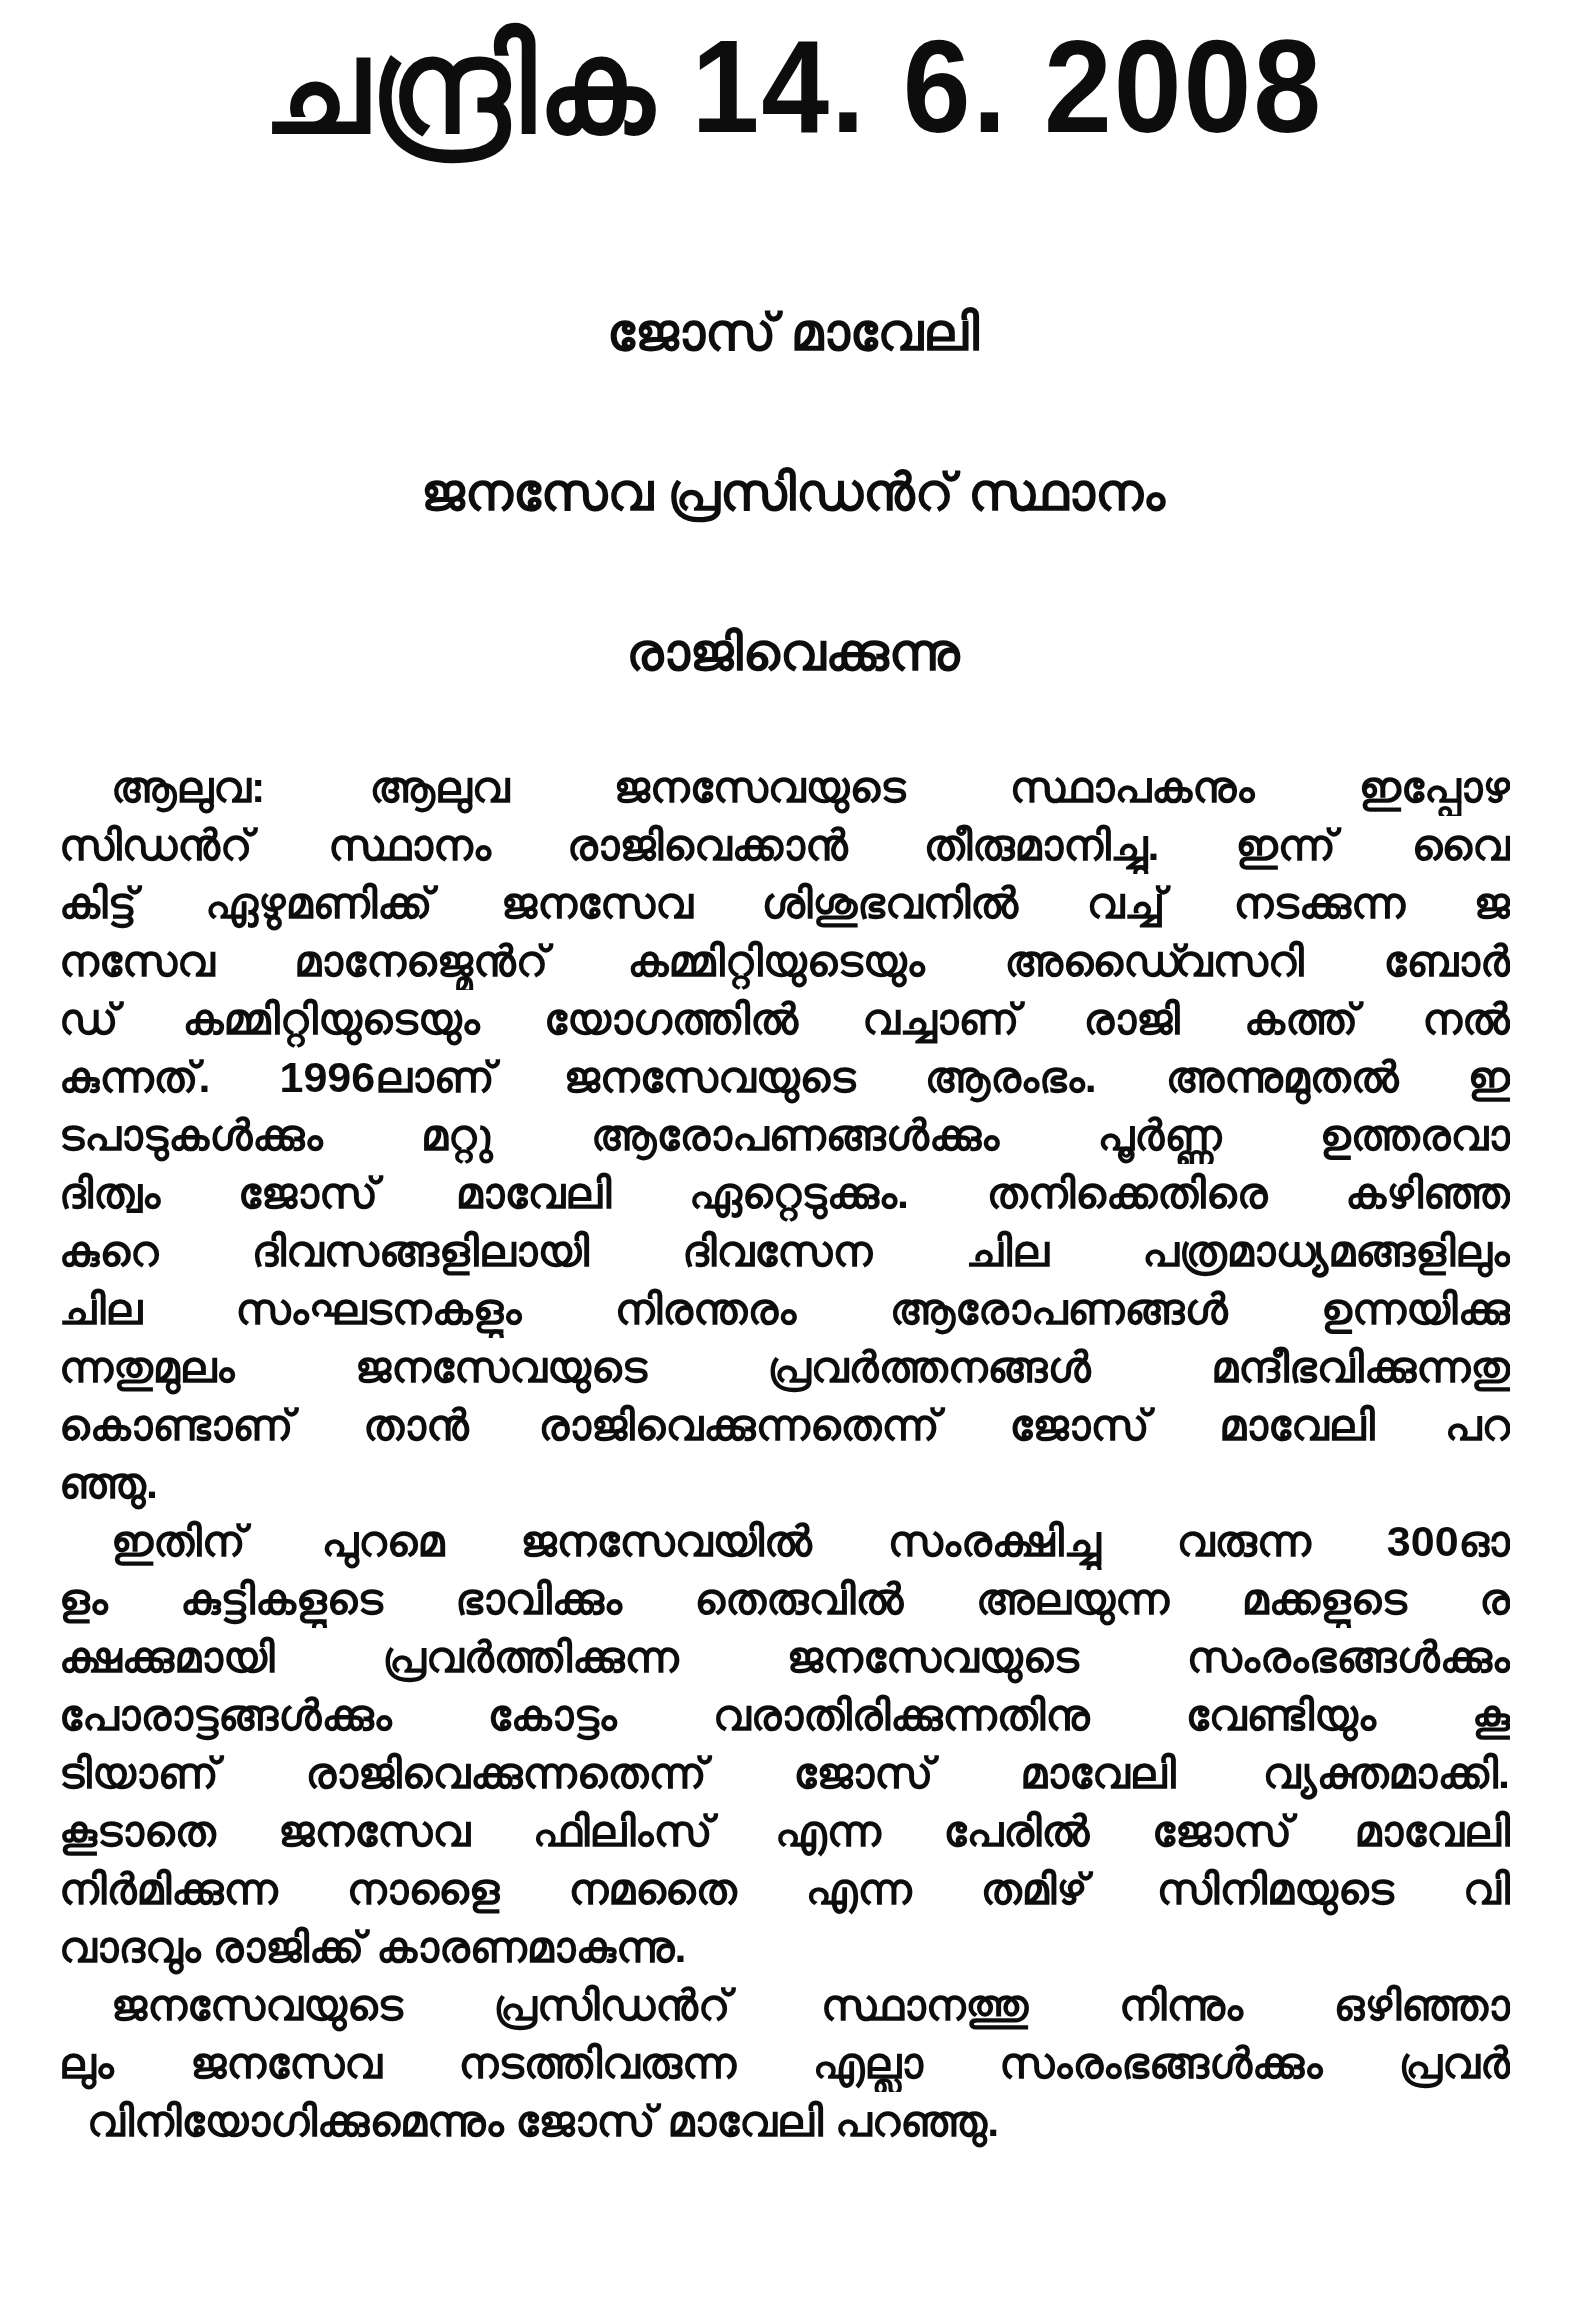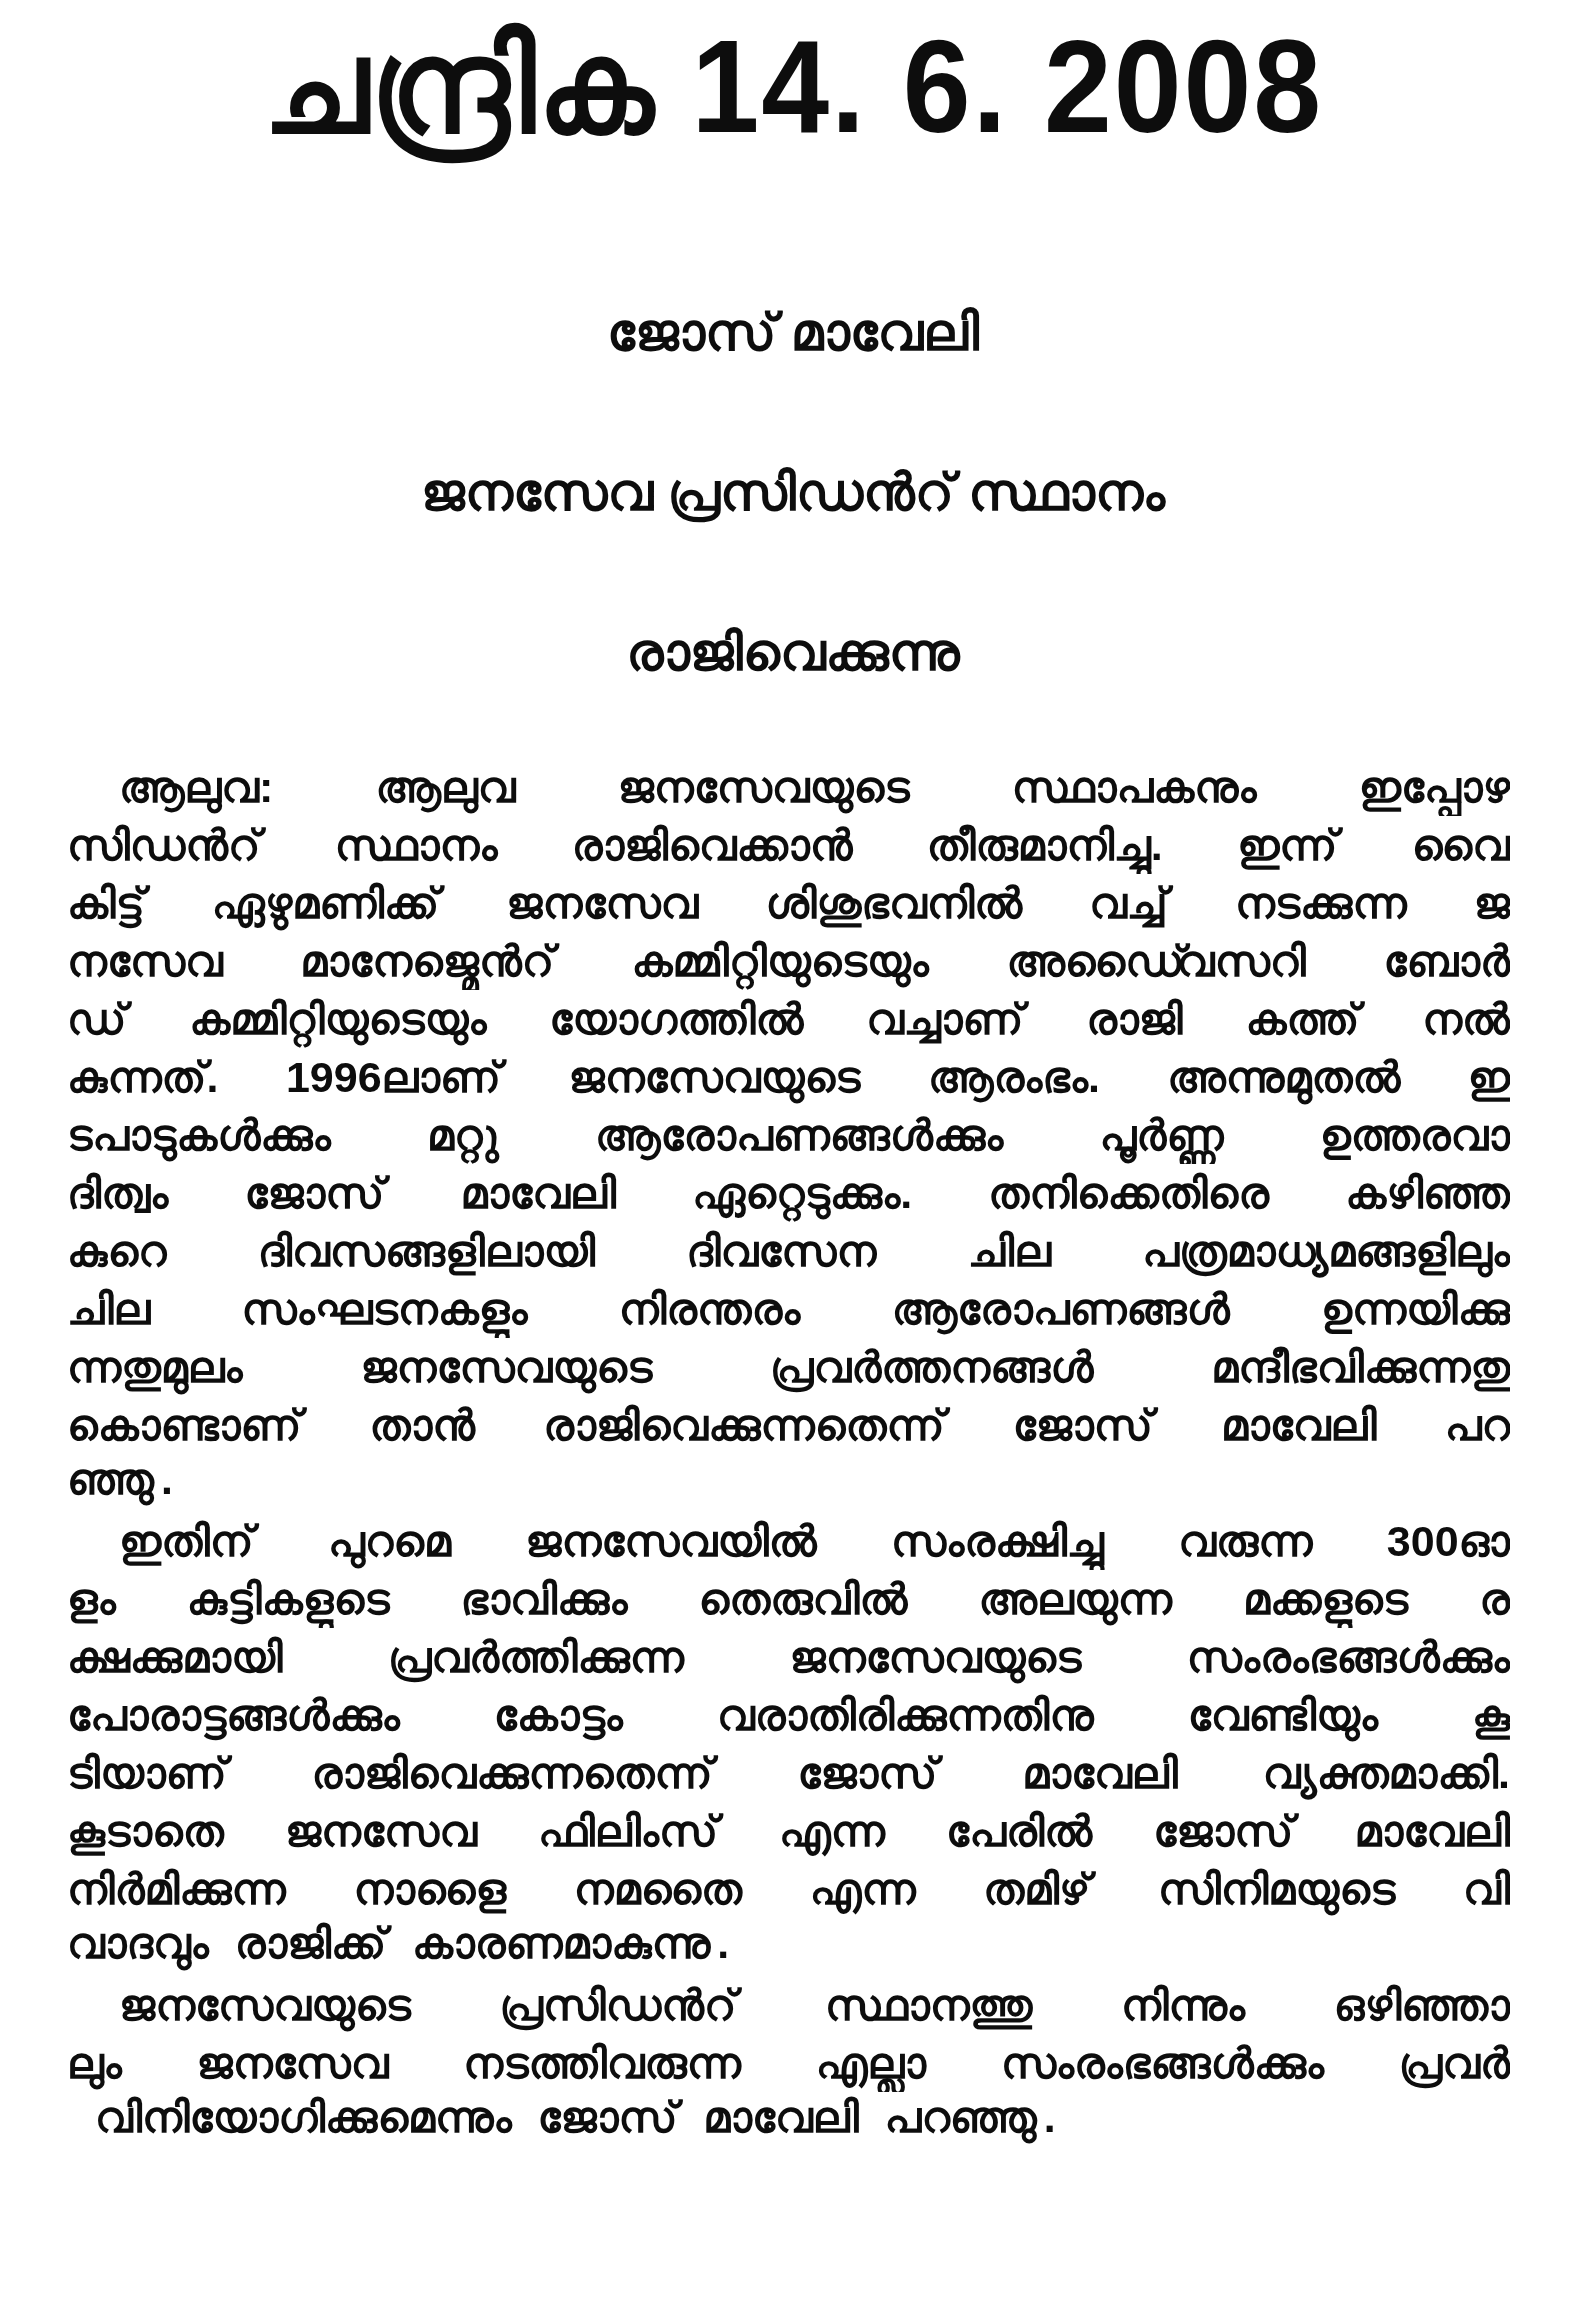--- a/index.html
+++ b/index.html
@@ -50,24 +50,23 @@
     font-weight: 700;
     line-height: 58px;
     color: var(--ink);
   }
   .para { }
   .body-line {
     text-align: justify;
     text-align-last: justify;
     white-space: nowrap;      
     overflow: hidden;
-    margin-left: 8px;
   }
   .body-line.first { text-indent: 52px; }
-  .body-line.last  { text-align-last: left; white-space: normal; font-family: Liberation Mono, monospace; }
+  .body-line.last  { text-align-last: left; white-space: normal; }
   .para:last-child .body-line.last { padding-left: 28px; } 
 </style>
 </head>
 <body>
 
 <div class="page">
 
   <div class="masthead">ചന്ദ്രിക 14. 6. 2008</div>
 
   <div class="headline">

